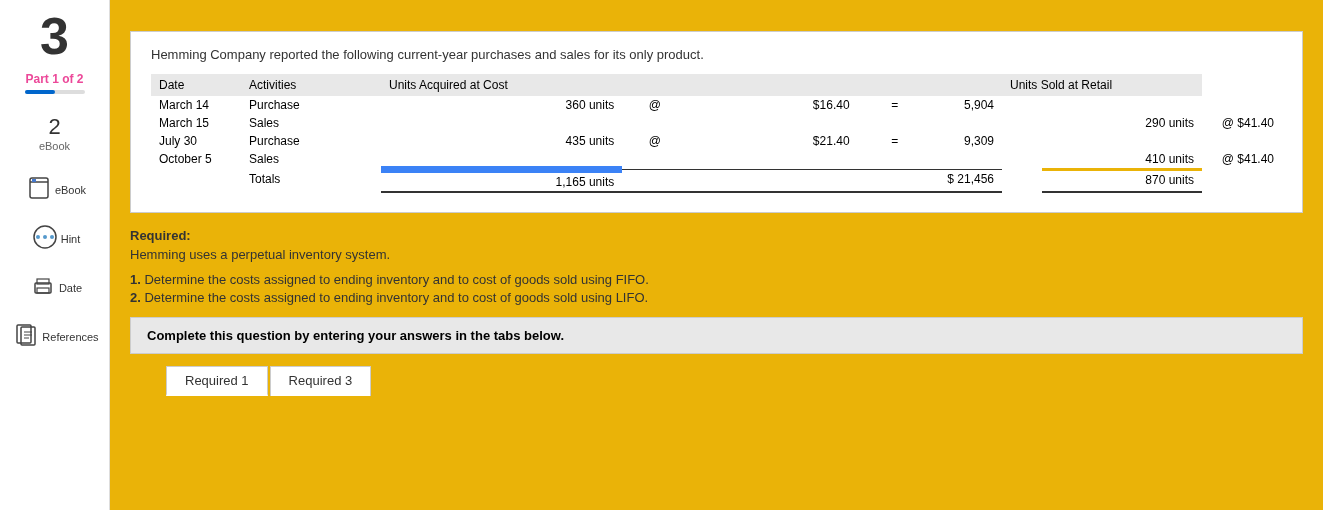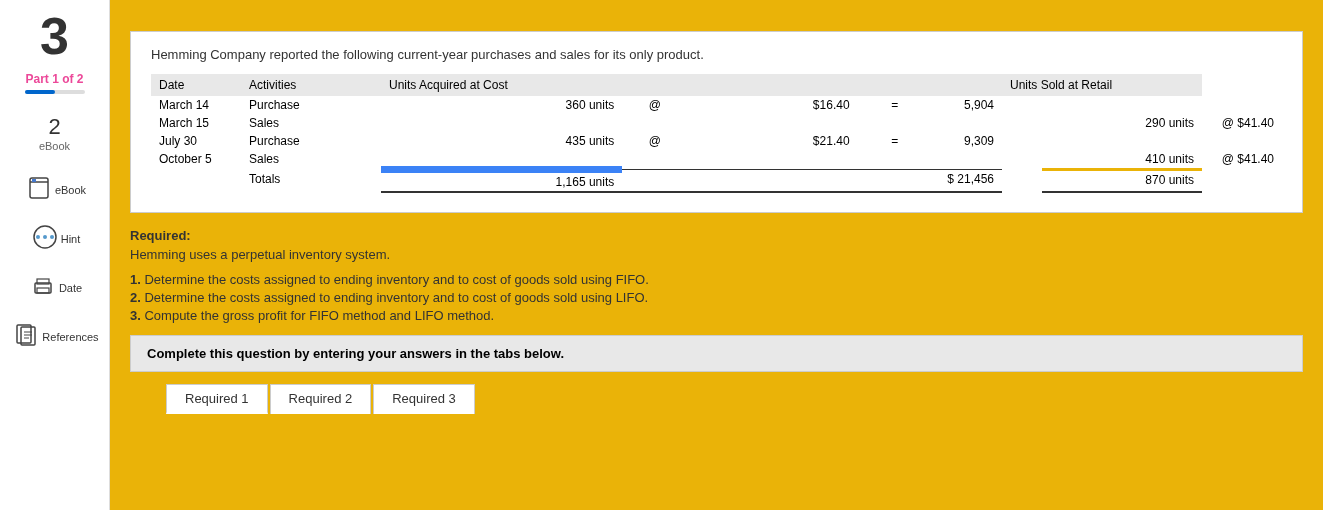--- a/index.html
+++ b/index.html
@@ -352,26 +352,24 @@
   </div>
 
   <div class="required-section">
     <p><strong>Required:</strong></p>
     <p>Hemming uses a perpetual inventory system.</p>
   </div>
 
   <div class="instructions">
     <p id="req-item-0"><strong>1.</strong> Determine the costs assigned to ending inventory and to cost of goods sold using FIFO.</p>
     <p id="req-item-1"><strong>2.</strong> Determine the costs assigned to ending inventory and to cost of goods sold using LIFO.</p>
-    <p id="req-item-2"><strong>3.</strong> Compute the gross profit for FIFO method and LIFO method.</p>
   </div>
 
   <div class="complete-box">
     <span>Complete this question by entering your answers in the tabs below.</span>
   </div>
 
   <div class="tabs-container">
     <div class="tab active" id="tab-0">Required 1</div>
-    <div class="tab" id="tab-1">Required 2</div>
     <div class="tab" id="tab-2">Required 3</div>
   </div>
 
 </div>
 
 </body></html>

